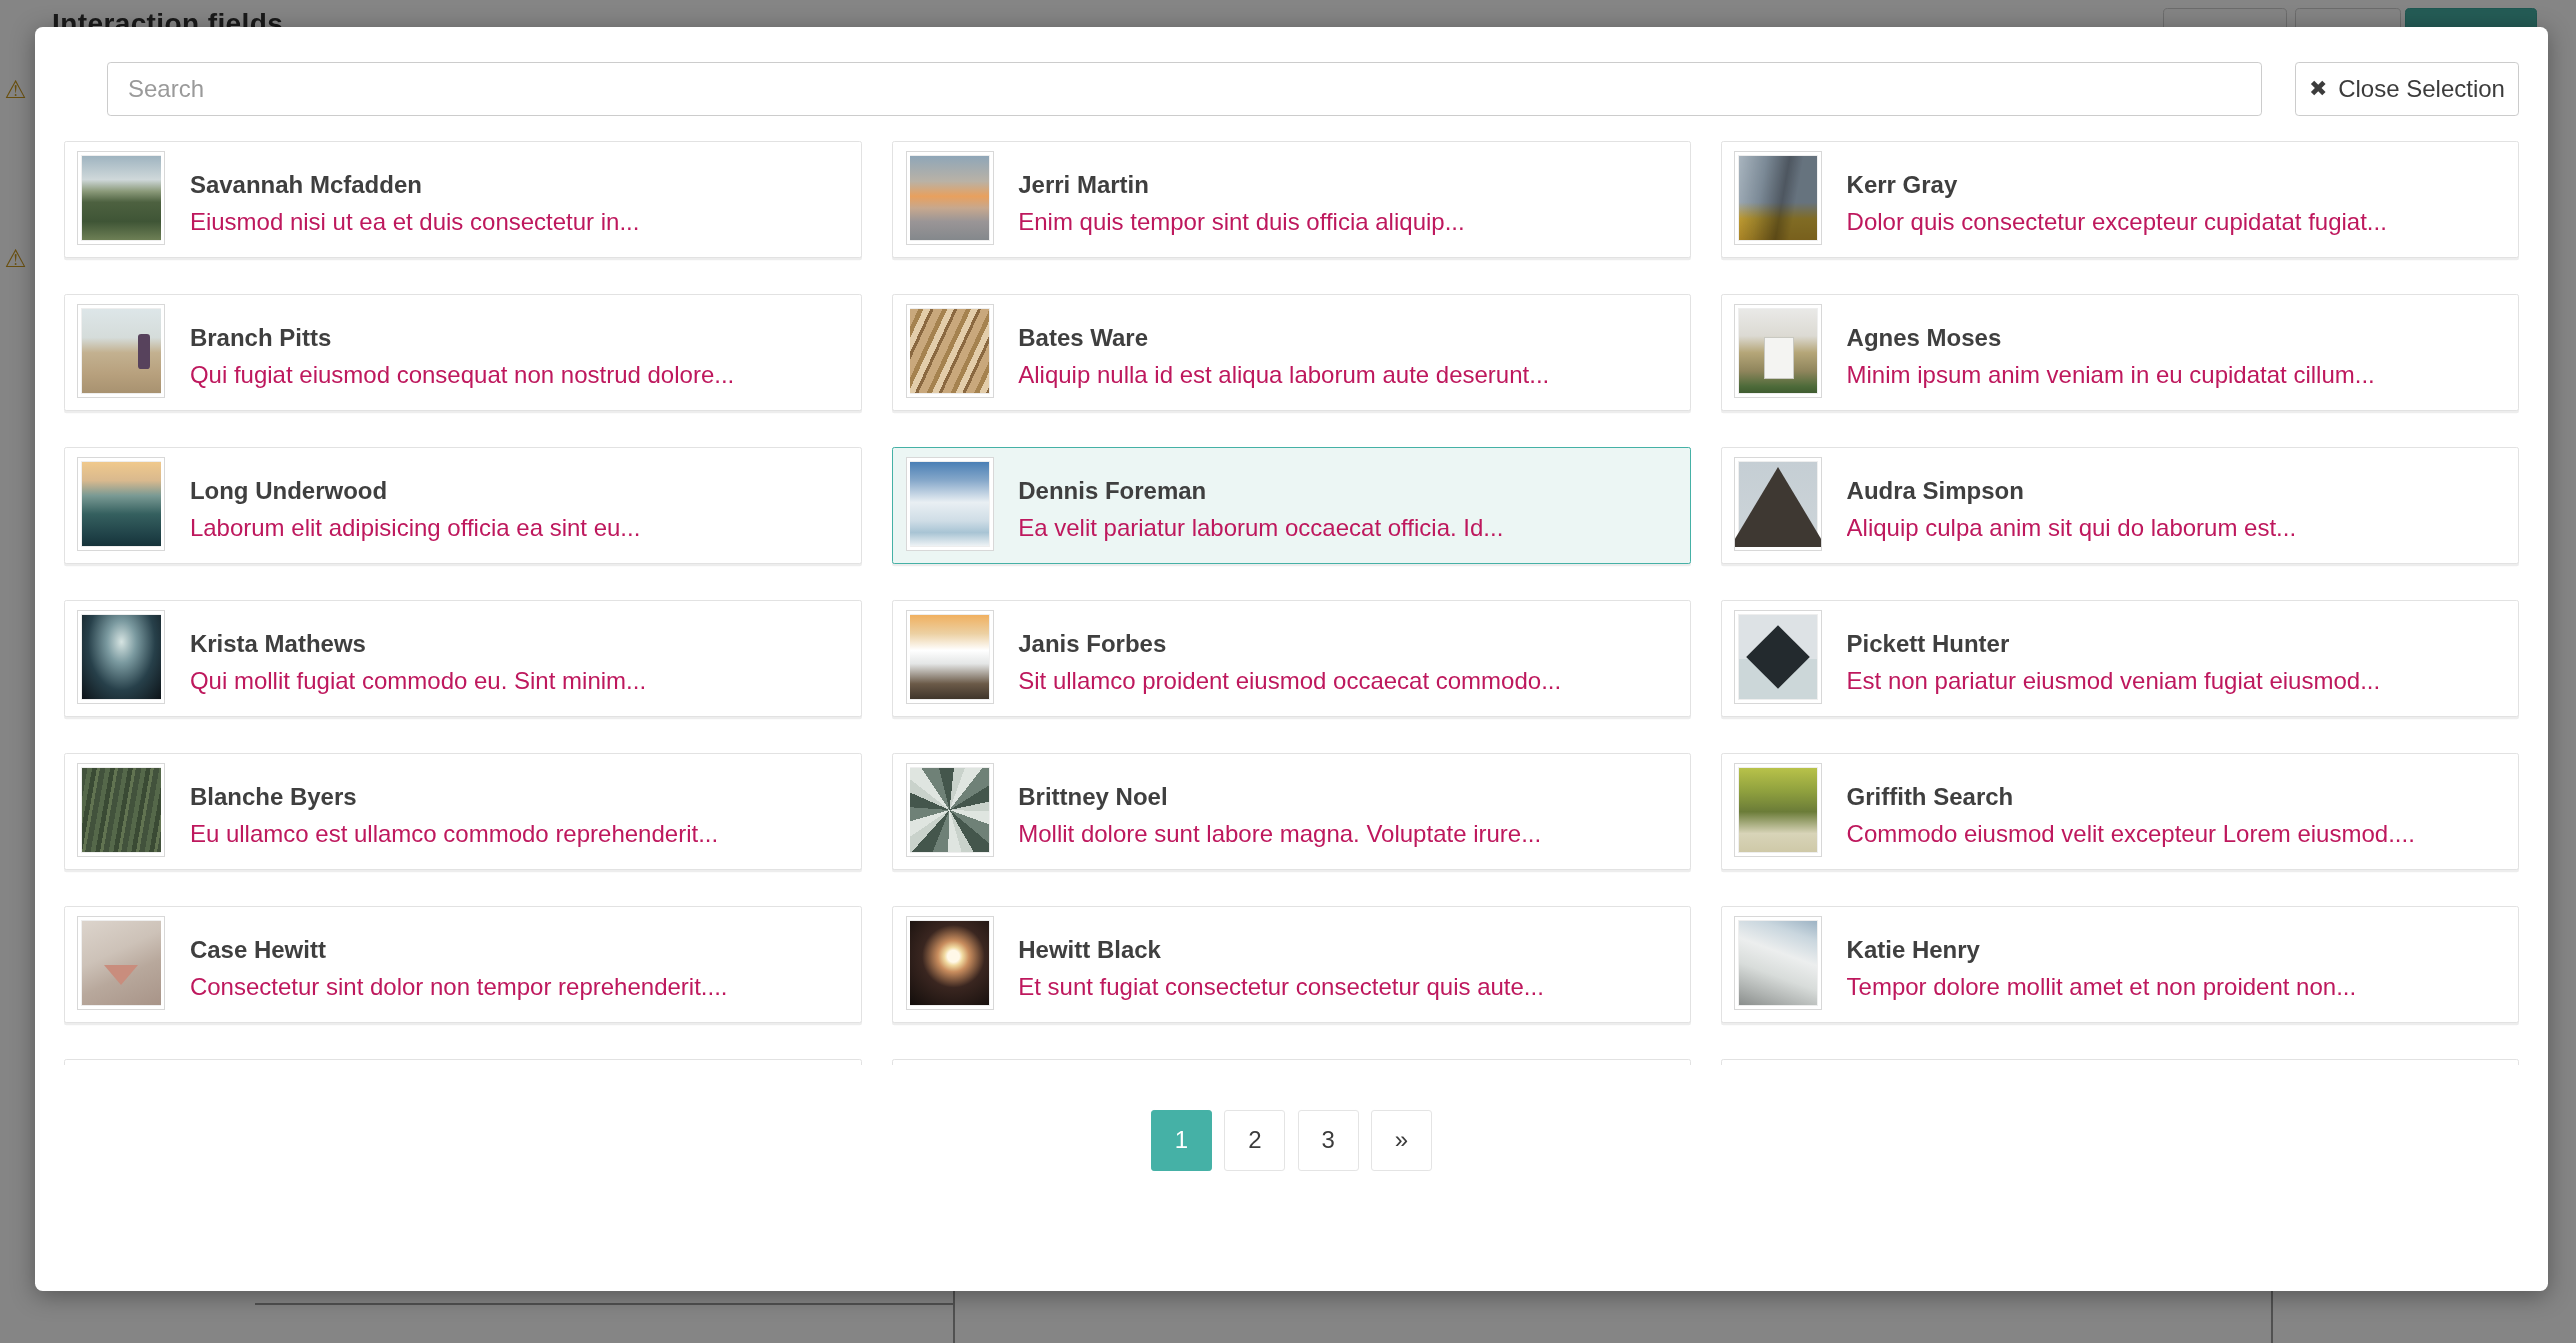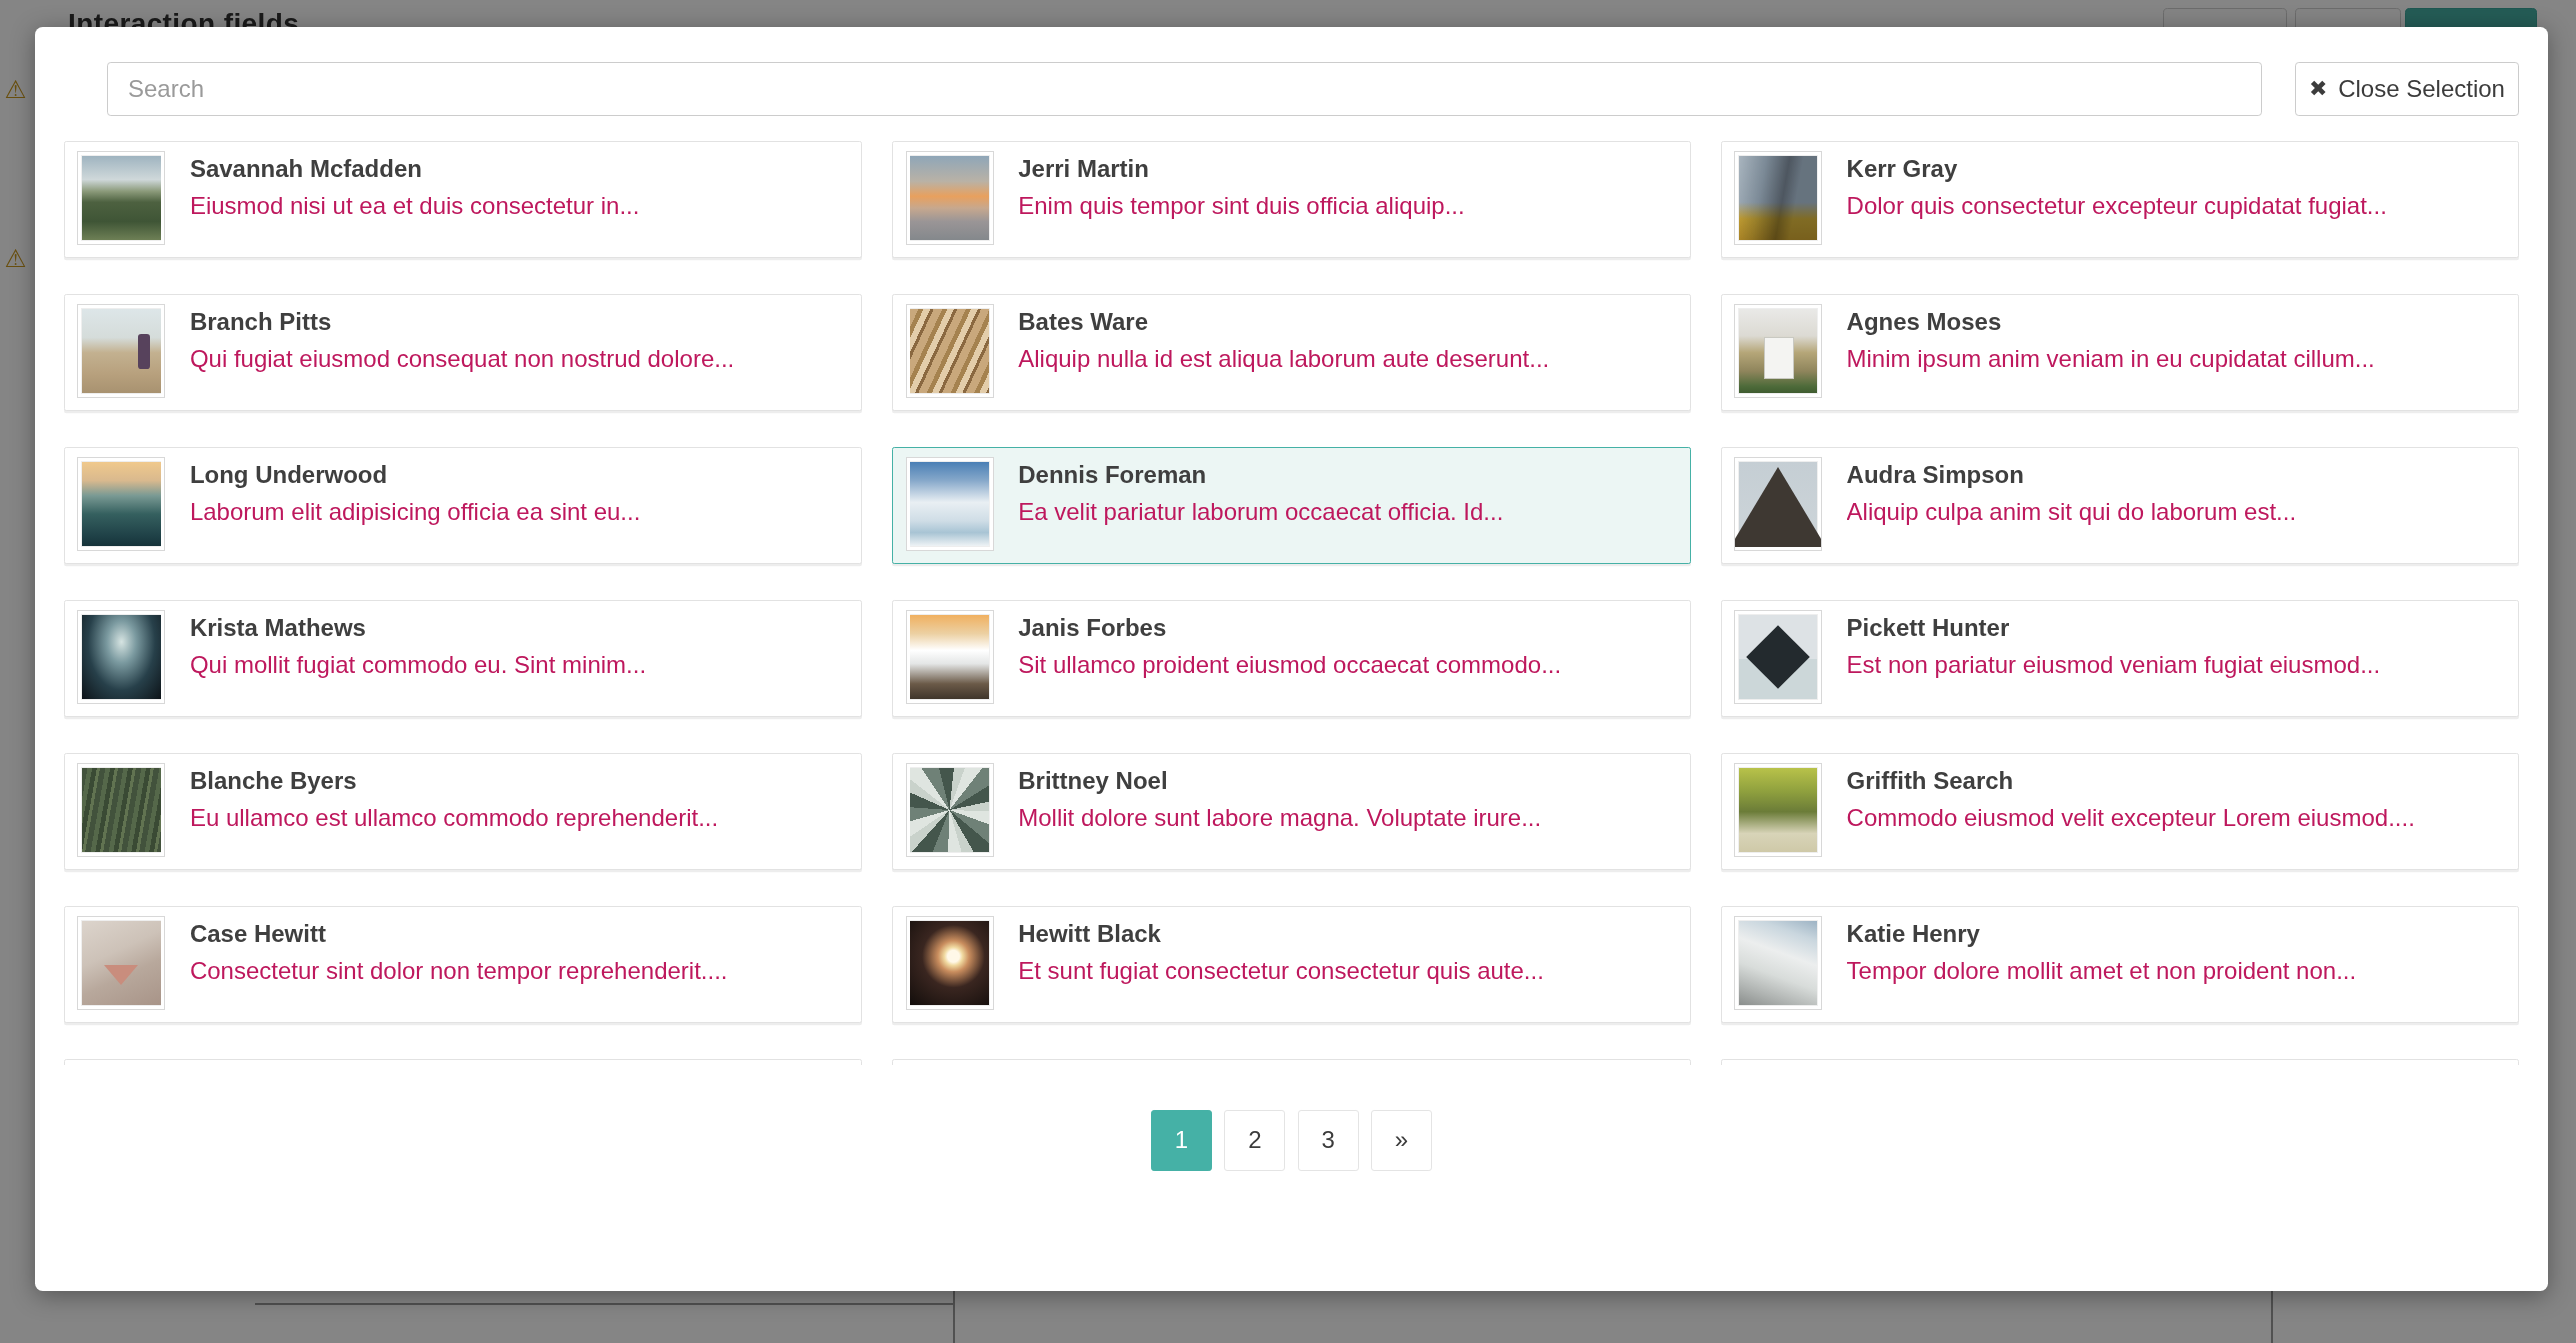--- a/index.html
+++ b/index.html
@@ -7,21 +7,21 @@
     width:2576px;height:1343px;overflow:hidden;position:relative;
     background:#ffffff;
     font-family:"Liberation Sans","DejaVu Sans",sans-serif;
     -webkit-font-smoothing:antialiased;
   }
 
   
   .bg-page{position:absolute;inset:0;background:#ffffff;}
   .bg-title{
     position:absolute;left:52px;top:7.7px;
-    font-size:28px;font-weight:700;color:#333;letter-spacing:0.4px;margin-left:16px;
+    font-size:28px;font-weight:700;color:#333;letter-spacing:0.4px;
   }
   .bg-btn{position:absolute;top:7.7px;height:54px;border-radius:4.6px;box-sizing:border-box;}
   .bg-btn.grey{background:#fdfdfd;border:1.5px solid #cfcfcf;}
   .bg-btn.b1{left:2163px;width:124px;}
   .bg-btn.b2{left:2295px;width:106px;}
   .bg-btn.teal{background:#45b1a6;border:1.5px solid #3da79c;}
   .bg-btn.b3{left:2405px;width:132px;}
   .warn{position:absolute;left:4.6px;font-size:24.6px;color:#c9971c;}
   .warn.w1{top:75px;}
   .warn.w2{top:244px;}
@@ -70,21 +70,21 @@
     box-shadow:0 2.3px 0 rgba(0,0,0,.07);
     display:flex;align-items:flex-start;padding:9.2px 12.3px;cursor:pointer;
   }
   .card.selected{border-color:#45b1a6;background:#ecf6f4;}
   .thumb{
     width:86px;height:92px;flex:0 0 auto;margin-right:24.6px;
     border:0.8px solid #d8d8d8;background:#eee;background-clip:padding-box;
     box-shadow:inset 0 0 0 3.1px #ffffff;position:relative;overflow:hidden;
   }
   .thumb::before{content:"";position:absolute;inset:3.8px;}
-  .card-text{min-width:0;padding-top:4.6px;}
+  .card-text{min-width:0;padding-top:4.6px;margin-top:16px;}
   .card-name{font-size:24px;font-weight:700;color:#3f3f3f;line-height:1.2;}
   .card-desc{font-size:24px;color:#be185d;line-height:1.2;margin-top:7.7px;
     white-space:nowrap;overflow:hidden;}
   .card.partial{box-shadow:none;}
 
   
   .thumb-meadow::before{background:linear-gradient(180deg,#9fb4c0 0%,#cfd8da 28%,#8b9a7a 42%,#4d6140 55%,#3f5536 78%,#6d7f55 100%);}
   .thumb-sunset-beach::before{background:linear-gradient(180deg,#8fa6b8 0%,#b9b2a6 30%,#e8a05e 48%,#c7a88e 62%,#9a9596 78%,#84888c 100%);}
   .thumb-city-taxi::before{background:linear-gradient(100deg,#e8ecee 0%,#aab4bc 30%,#6b7178 55%,#8d969e 70%),linear-gradient(180deg,#b9c3cc 55%,#e8b73a 75%,#d9a32e 100%);background-blend-mode:multiply;}
   .thumb-wood-tools::before{background:repeating-linear-gradient(115deg,#c9a87c 0 7.7px,#a5824f 7.7px 12.3px,#e3cdaa 12.3px 18.4px,#8a6840 18.4px 21.5px);}

